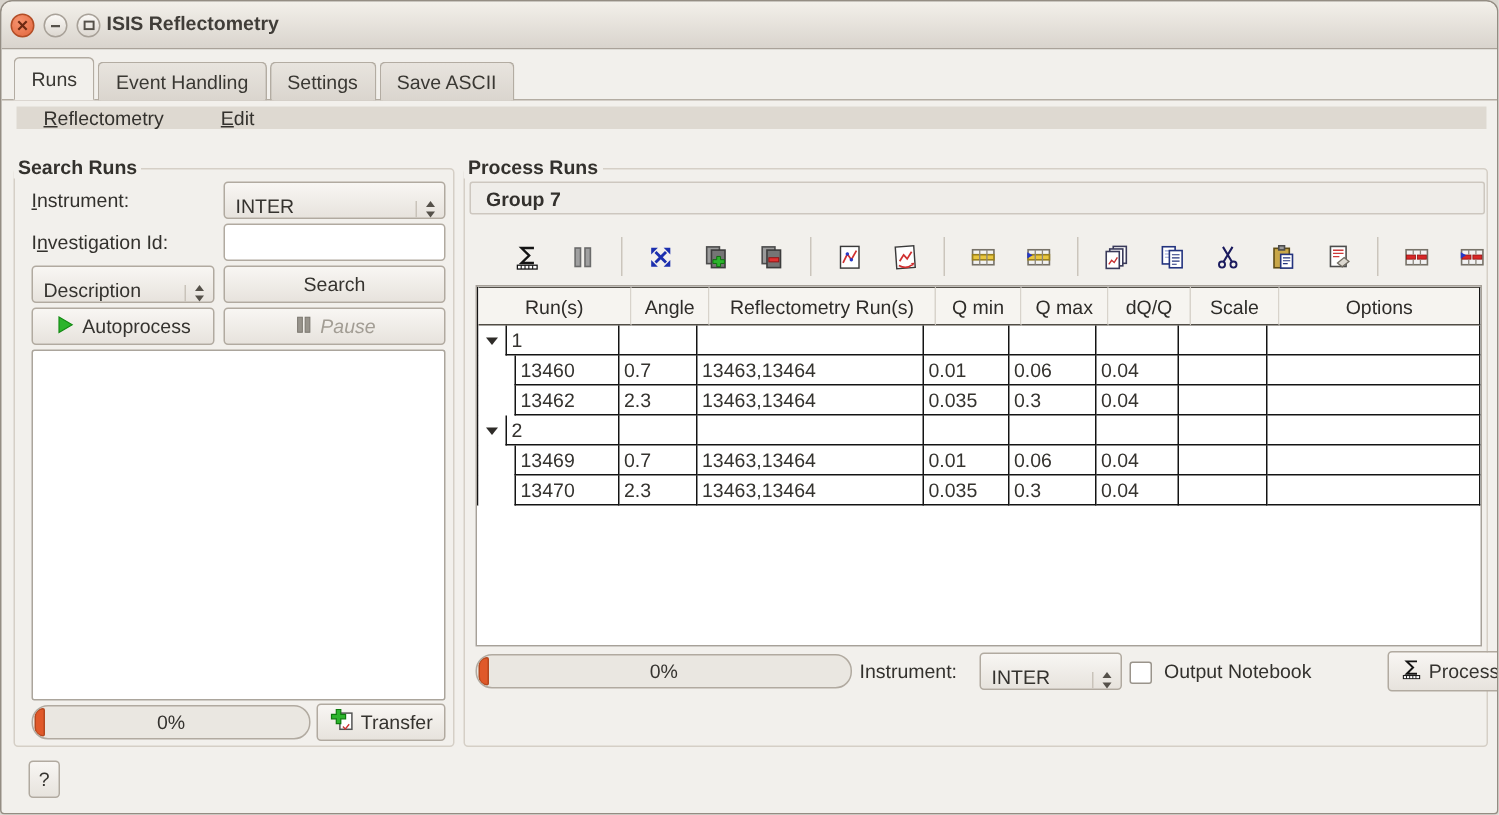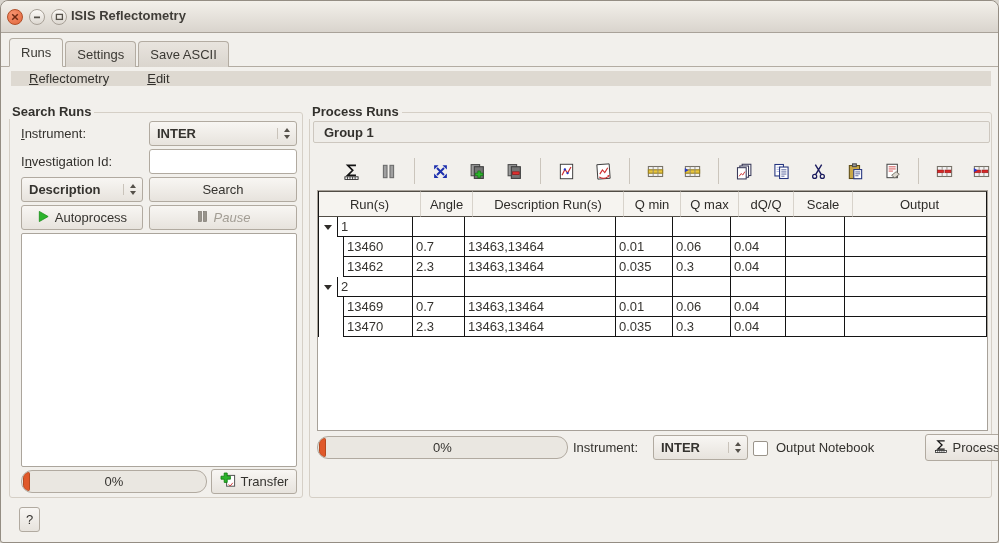--- a/index.html
+++ b/index.html
@@ -30,22 +30,22 @@
   .menuitem{margin-left:18px;}
   .menuitem + .menuitem{margin-left:38px;}
   .ak{text-decoration:underline;}
   
   .gbox{position:absolute;border:1px solid #d5cfc6;border-radius:3px;}
   .gtitle{position:absolute;font-weight:bold;color:#33312d;background:#f2f0ec;padding:0 3px;z-index:3;}
   
   .btn{position:absolute;background:linear-gradient(#f8f6f3,#e7e3dd);border:1px solid #b1aaa0;
     border-radius:3px;color:#35332f;display:flex;align-items:center;justify-content:center;gap:5px;}
   .btn.disabled{color:#a29d94;font-style:italic;}
-  .combo{position:absolute;display:flex;align-items:center;background:linear-gradient(#f8f6f3,#e7e3dd);
-    border:1px solid #b1aaa0;border-radius:3px;font-weight:bold;}
+  .combo{position:absolute;display:flex;align-items:flex-end;background:linear-gradient(#f8f6f3,#e7e3dd);
+    border:1px solid #b1aaa0;border-radius:3px;}
   .combo .val{flex:1;display:flex;align-items:center;padding-left:7px;}
   .combo .arrows{width:19px;border-left:1px solid #c9c3ba;display:flex;flex-direction:column;
     align-items:center;justify-content:center;gap:3px;}
   .tri-up{width:0;height:0;border-left:3.5px solid transparent;border-right:3.5px solid transparent;border-bottom:4.5px solid #55514a;}
   .tri-down{width:0;height:0;border-left:3.5px solid transparent;border-right:3.5px solid transparent;border-top:4.5px solid #55514a;}
   .field{position:absolute;background:#fff;border:1px solid #b1aaa0;border-radius:3px;padding:0 6px;
     font-family:"Liberation Sans",sans-serif;font-size:13px;color:#35332f;}
   .label{position:absolute;color:#33312d;}
   .listbox{position:absolute;background:#fff;border:1px solid #aba59c;border-radius:2px;}
   .pbar{position:absolute;background:#eae7e1;border:1px solid #b1aaa0;border-radius:11px;
@@ -98,20 +98,21 @@
         <svg width="9" height="8" viewBox="0 0 9 8">
             <rect x="1.4" y="1.4" width="6" height="5" fill="none" stroke="#55514a" stroke-width="1.3"></rect>
           </svg>
       </div>
     </div>
     <div class="wtitle">ISIS Reflectometry</div>
   </div>
 
   <div class="tabbar">
     <div class="tab active">Runs</div>
+    <div class="tab">Event Handling</div>
     <div class="tab">Settings</div>
     <div class="tab">Save ASCII</div>
   </div>
 
   <div class="menubar">
     <span class="menuitem"><span class="ak">R</span><span>eflectometry</span></span>
     <span class="menuitem"><span class="ak">E</span><span>dit</span></span>
   </div>
 
   <div class="gbox" style="left:8px;top:111px;width:294px;height:386px;"></div>
@@ -166,21 +167,21 @@
           <path d="M8.6 12.4 l1.6 1.6 2.6 -3.2" fill="none" stroke="#cc3030" stroke-width="0.9"></path>
           <path d="M4.2 1 h3 v3.2 h3.2 v3 h-3.2 v3.2 h-3 v-3.2 h-3.2 v-3 h3.2 z" fill="#2cb42c" stroke="#0d7a0d" stroke-width="0.8"></path>
         </svg></span>
     <span>Transfer</span>
   </div>
 
   <div class="gbox" style="left:308px;top:111px;width:683px;height:386px;"></div>
   <div class="gtitle" style="left:308px;top:103px;">Process Runs</div>
 
   <div class="groupbar" style="left:312px;top:120px;width:677px;">
-      <span>Group 1</span>
+      <span>Group 7</span>
     </div>
 
   <div class="toolbar">
     <div class="ti">
         <svg viewBox="0 0 16 16">
           <path d="M12.2 2.2 H4.4 l4.8 4.7 -4.8 4.7 h7.8" fill="none" stroke="#141414" stroke-width="1.5"></path>
           <rect x="1.8" y="13" width="12.4" height="2.4" fill="#fff" stroke="#141414" stroke-width="0.8"></rect>
           <path d="M4.2 13 v2.4 M6.6 13 v2.4 M9 13 v2.4 M11.4 13 v2.4" stroke="#141414" stroke-width="0.7"></path>
         </svg>
       </div>
@@ -305,26 +306,26 @@
         </svg>
       </div>
 
   </div>
 
   <div class="tviewport">
     <div class="tgrid" id="process-table">
         <div class="trow hrow">
           <div class="tcell hcell" style="width: 102px;">Run(s)</div>
           <div class="tcell hcell" style="width: 52px;">Angle</div>
-          <div class="tcell hcell" style="width: 151px;">Description Run(s)</div>
+          <div class="tcell hcell" style="width: 151px;">Reflectometry Run(s)</div>
           <div class="tcell hcell" style="width: 57px;">Q min</div>
           <div class="tcell hcell" style="width: 58px;">Q max</div>
           <div class="tcell hcell" style="width: 55px;">dQ/Q</div>
           <div class="tcell hcell" style="width: 59px;">Scale</div>
-          <div class="tcell hcell" style="flex: 1 1 0%;">Output</div>
+          <div class="tcell hcell" style="flex: 1 1 0%;">Options</div>
         </div>
         <div class="trow">
           <div class="gutter" style="width: 18px;">
             <div class="expander"></div>
           </div>
           <div class="tcell bl" style="width: 76px;">1</div>
           <div class="tcell " style="width: 52px;"></div>
           <div class="tcell " style="width: 151px;"></div>
           <div class="tcell " style="width: 57px;"></div>
           <div class="tcell " style="width: 58px;"></div>

